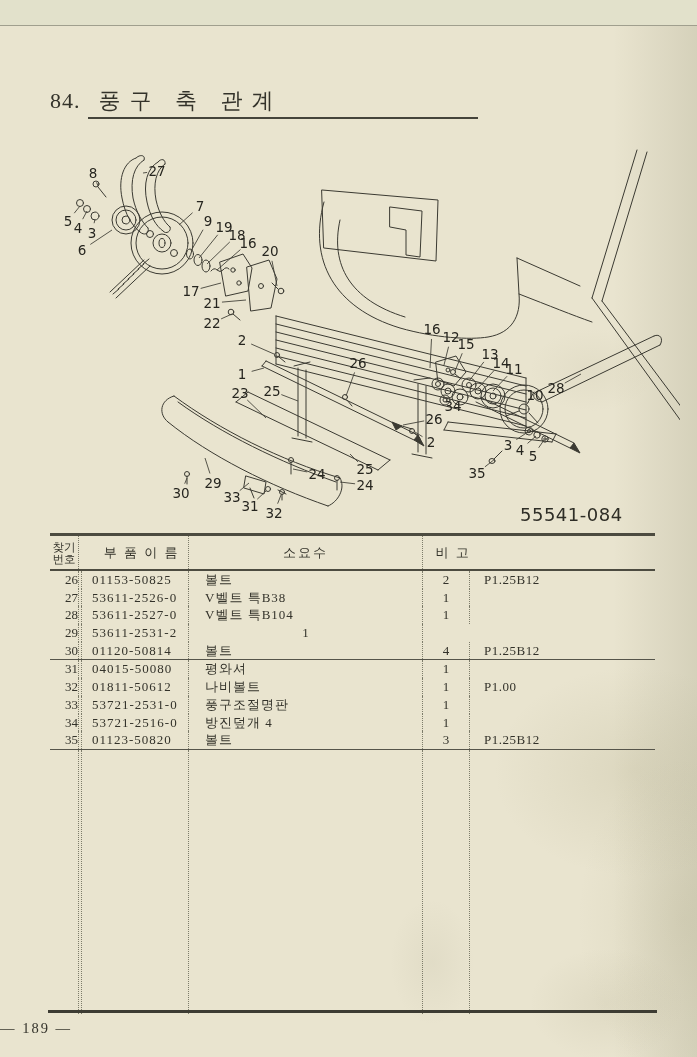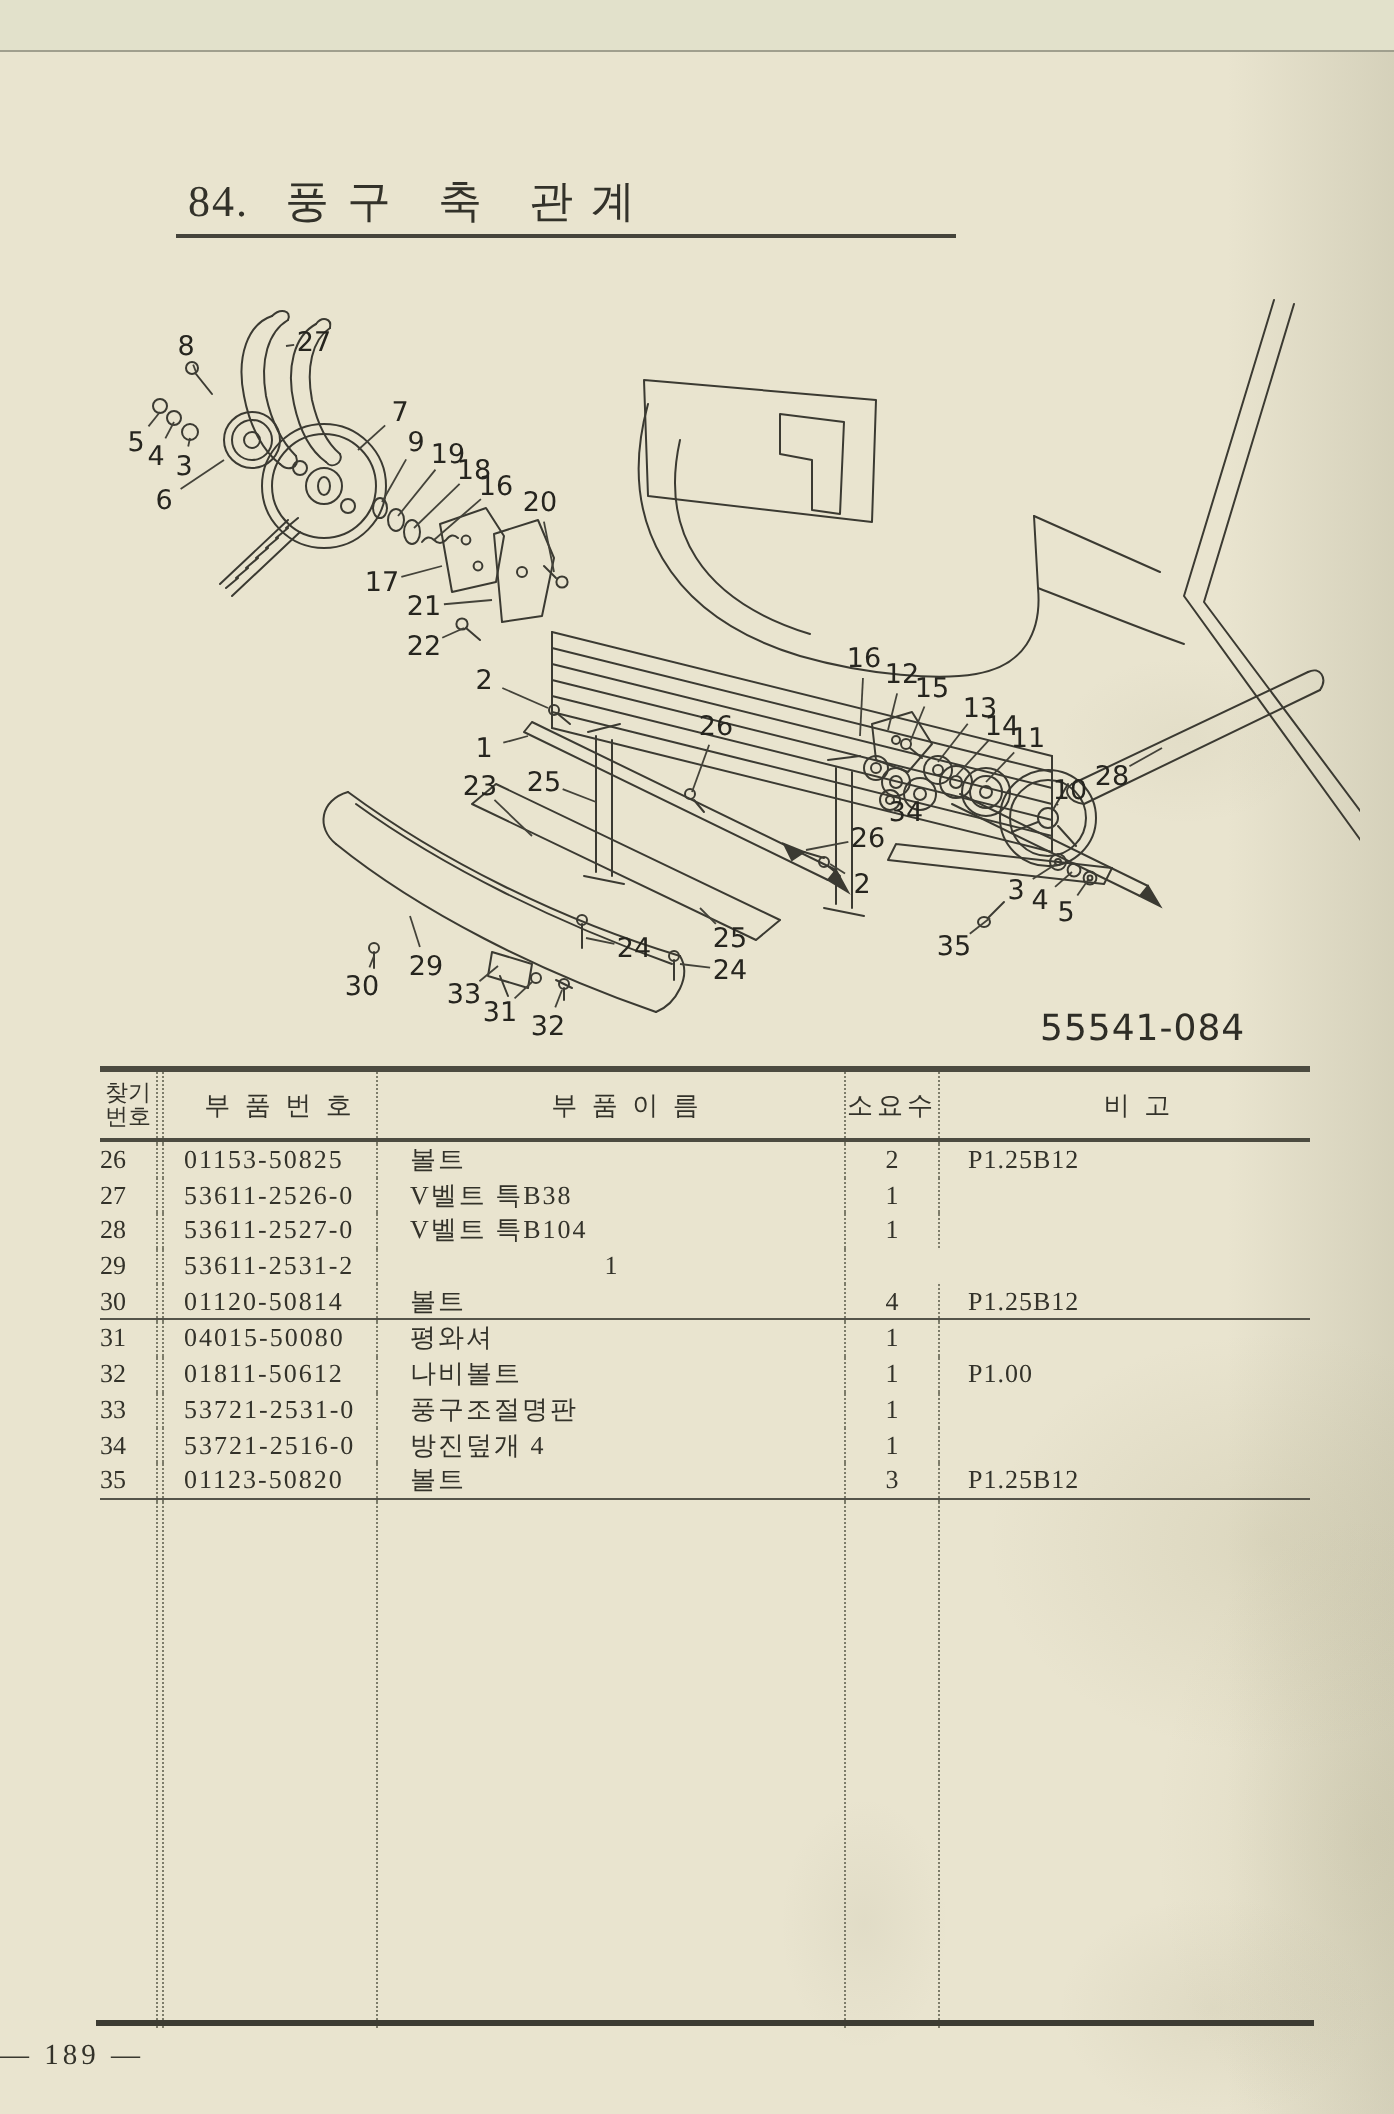--- a/index.html
+++ b/index.html
@@ -12,21 +12,21 @@
       radial-gradient(ellipse 110px 80px at 87% 95%, rgba(140,135,100,.11), transparent 70%),
       radial-gradient(ellipse 60px 90px at 62% 91%, rgba(130,128,100,.08), transparent 70%),
       radial-gradient(ellipse 90px 60px at 85% 35%, rgba(140,135,100,.07), transparent 70%),
       linear-gradient(to right, rgba(0,0,0,0) 88%, rgba(110,110,80,.16) 100%),
       #e9e4cf;
   }
   .top-band{
     position:absolute;left:0;top:0;width:697px;height:25px;
     background:#e2e1cb;border-bottom:1px solid #a09f8e;
   }
-  .title-wrap{position:absolute;left:50px;top:86px;font-size:22px;white-space:nowrap;margin-left:44px;}
+  .title-wrap{position:absolute;left:50px;top:86px;font-size:22px;white-space:nowrap;}
   .section-no{letter-spacing:1px;}
   .title-kr{margin-left:18px;letter-spacing:9px;}
   .title-underline{position:absolute;left:88px;top:117px;width:390px;height:2px;background:#45443b;}
   .figure-ref{
     position:absolute;left:520px;top:504px;font-family:"DejaVu Sans","Liberation Sans",sans-serif;
     font-size:18px;letter-spacing:0.5px;color:#2e2d26;
   }
   svg.diagram{position:absolute;left:40px;top:140px;}
   svg.diagram *{vector-effect:non-scaling-stroke;}
   .sketch{stroke:#3b3a32;stroke-width:1;fill:none;stroke-linecap:round;stroke-linejoin:round;}
@@ -43,21 +43,21 @@
   }
   .thead{display:grid;grid-template-columns:28px 110px 234px 47px 186px;
     border-bottom:2px solid #4c4b40;height:33px;}
   .trow{display:grid;grid-template-columns:28px 110px 234px 47px 186px;height:17.7px;line-height:17.7px;}
   .trow.group-end{border-bottom:1.5px solid #55544a;}
   .trow.spacer{height:264px;}
   .cell,.hcell{overflow:hidden;white-space:nowrap;}
   .c-part,.c-name,.c-qty,.c-rem{border-left:1px dotted #7d7c6a;}
   .c-part{position:relative;}
   .c-part::after{content:'';position:absolute;left:2px;top:0;bottom:0;border-left:1px dotted #7d7c6a;}
-  .c-find{text-align:left;}
+  .c-find{text-align:right;}
   .c-part{padding-left:13px;letter-spacing:1px;}
   .c-name{padding-left:16px;letter-spacing:1px;}
   .c-qty{text-align:center;}
   .c-rem{padding-left:14px;letter-spacing:0.5px;}
   .hcell{display:flex;align-items:center;justify-content:center;letter-spacing:2px;}
   .h-find{flex-direction:column;justify-content:center;font-size:11.5px;line-height:12px;letter-spacing:0;}
   .h-rem{letter-spacing:2px;}
   .bottom-rule{position:absolute;left:48px;top:1010px;width:609px;height:2.5px;background:#3d3c33;}
   .footer{
     position:absolute;left:0;top:1020px;width:697px;
@@ -307,21 +307,20 @@
   </svg>
 
   <div class="figure-ref">55541-084</div>
 
   <div class="parts-table">
     <div class="thead">
       <div class="hcell h-find c-find">
         <span>찾기</span>
         <span>번호</span>
       </div>
-      <div class="hcell c-part">부 품 번 호</div>
       <div class="hcell c-name">부    품    이    름</div>
       <div class="hcell c-qty">소요수</div>
       <div class="hcell h-rem c-rem">비            고</div>
     </div>
     <div>
         <div class="trow">
           <div class="cell c-find">26</div>
           <div class="cell c-part">01153-50825</div>
           <div class="cell c-name">볼트</div>
           <div class="cell c-qty">2</div>

